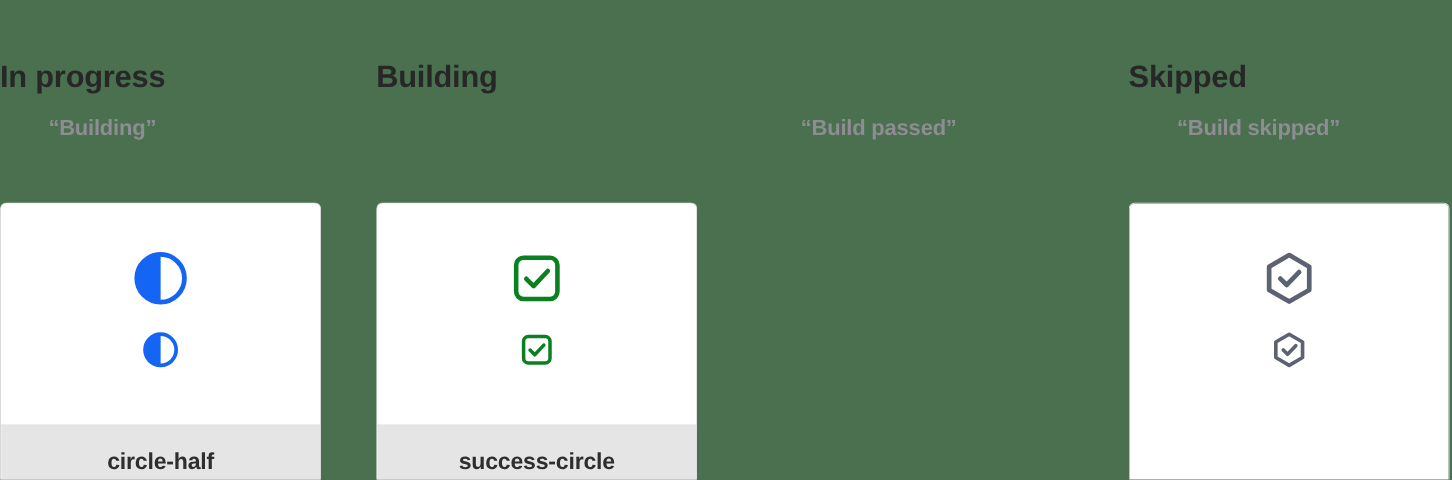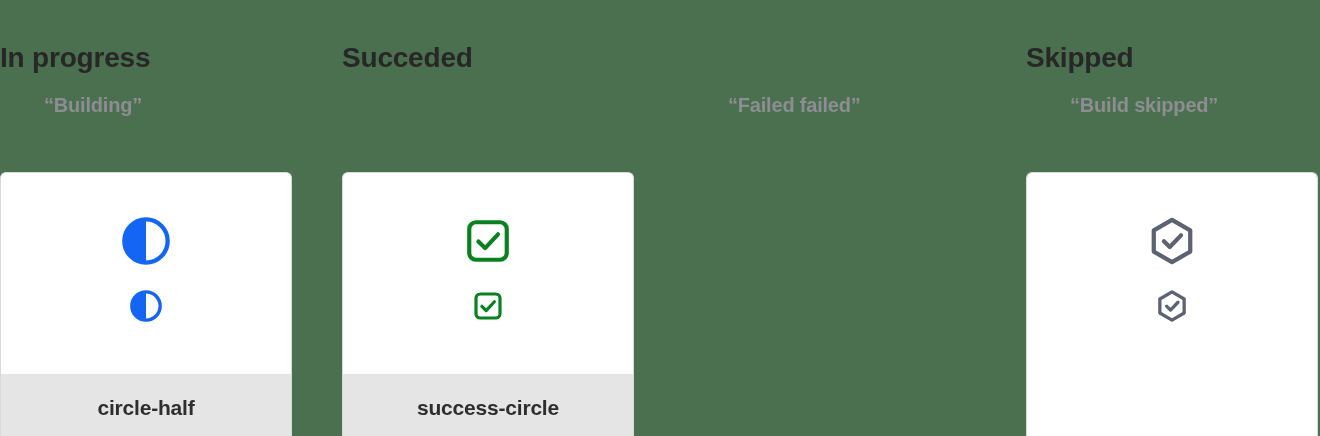--- a/index.html
+++ b/index.html
@@ -29,21 +29,21 @@
     height: 436px;
   }
   .col-0 { left: -50px;  width: 342px; }
   .col-1 { left:  292px; width: 342px; }
   .col-2 { left:  634px; width: 342px; }
   .col-3 { left:  976px; width: 342px; text-align: right; }
 
   .col-inner {
     position: absolute;
     left: 50px;
-    top: 4px;
+    top: 16px;
     width: 292px;
     height: 316px;
   }
 
   
   .heading {
     position: absolute;
     top: 38px;
     left: 0;
     font-size: 28px;
@@ -156,21 +156,21 @@
         </div>
         <div class="card-footer">
           <span class="footer-label">circle-half</span>
         </div>
       </div>
     </div>
   </div>
 
   <div class="column col-1">
     <div class="col-inner">
-      <div class="heading">Succeded</div>
+      <div class="heading">Building</div>
 
       <div class="card">
         <div class="card-body">
 
           <div class="icon-slot-lg">
             <span>
               <svg width="50" height="50" viewBox="0 0 24 24" aria-hidden="true">
                 <rect x="3" y="3" width="18" height="18" rx="3.2" ry="3.2" fill="none" stroke="#0a8020" stroke-width="2"></rect>
                 <path d="M7.4 12.2 L10.6 15.4 L16.8 8.8" fill="none" stroke="#0a8020" stroke-width="2" stroke-linecap="round" stroke-linejoin="round"></path>
               </svg>
@@ -189,21 +189,21 @@
         </div>
         <div class="card-footer">
           <span class="footer-label">success-circle</span>
         </div>
       </div>
     </div>
   </div>
 
   <div class="column col-2">
     <div class="col-inner">
-      <div class="subheading">“Failed failed”</div>
+      <div class="subheading">“Build passed”</div>
 
     </div>
   </div>
 
   <div class="column col-3">
     <div class="col-inner">
       <div class="heading">Skipped</div>
       <div class="subheading">“Build skipped”</div>
 
       <div class="card">

